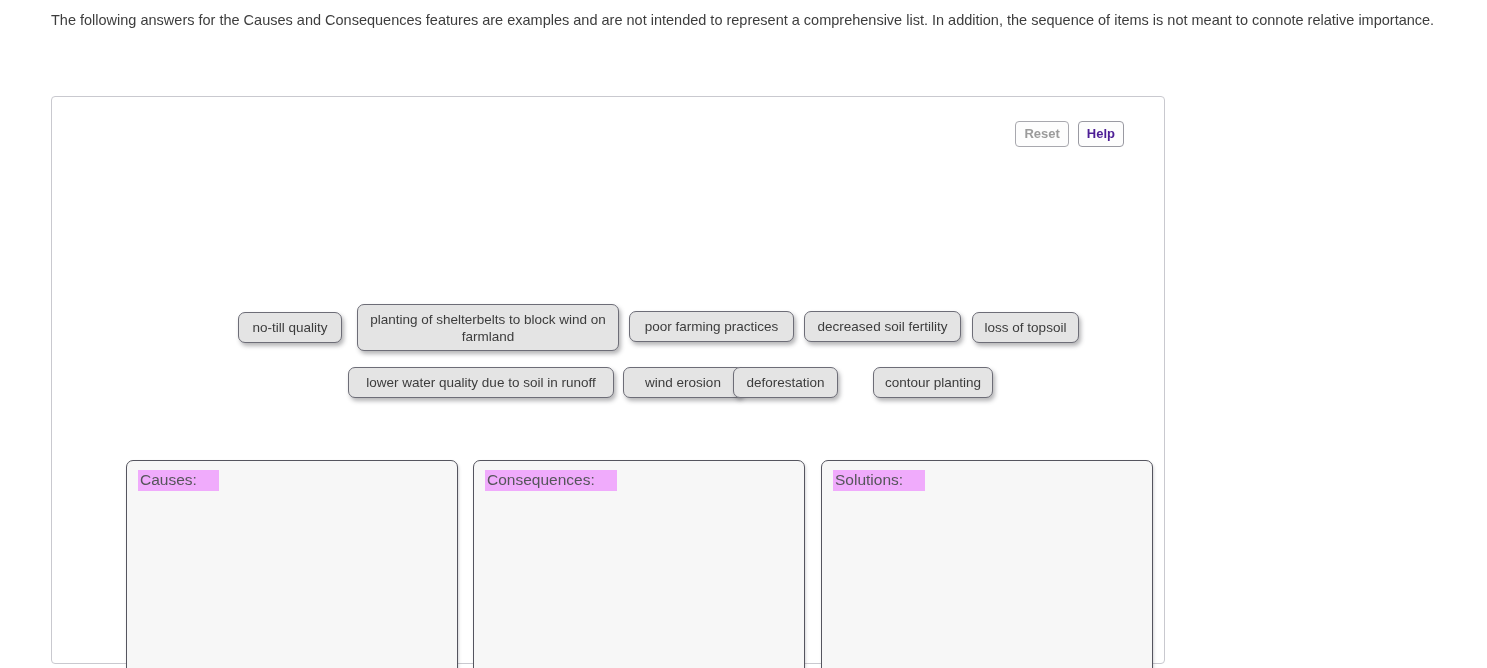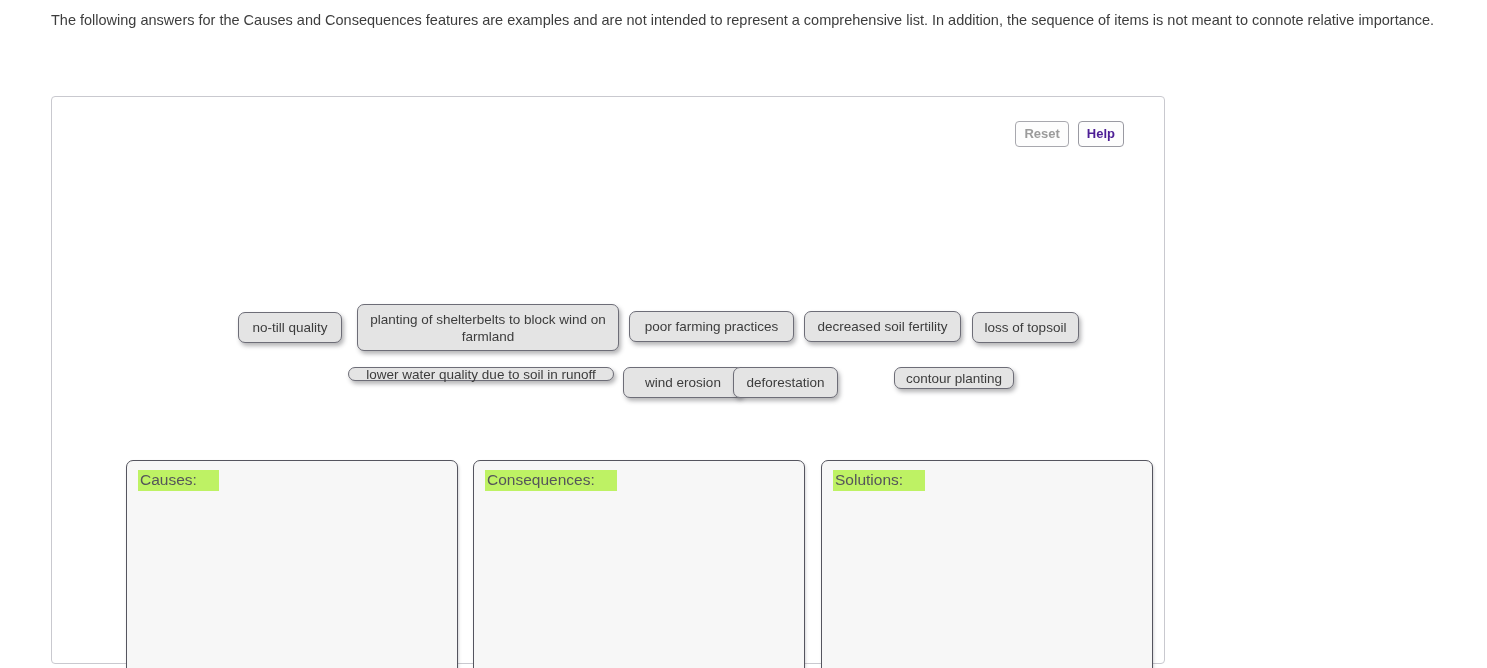--- a/index.html
+++ b/index.html
@@ -114,21 +114,21 @@
     border-radius: 7px;
     background: #f7f7f7;
     box-shadow: 1px 2px 3px rgba(70, 70, 78, 0.22);
   }
   .bin-label {
     position: absolute;
     left: 11px;
     top: 9px;
     font-size: 15.5px;
     color: #55555a;
-    background: #bef264;
+    background: #f0abfc;
     padding: 1px 22px 2px 2px;
     white-space: nowrap;
   }
   .bin-dropzone {
     position: absolute;
     left: 1px;
     right: 1px;
     top: 34px;
     bottom: 1px;
   }
@@ -146,24 +146,24 @@
     <button class="tool-button is-disabled">Reset</button>
     <button class="tool-button">Help</button>
   </div>
 
   <div class="tile-area" id="tile-area">
       <div class="tile" style="left: 186px; top: 215px; width: 104px; height: 31px;">no-till quality</div>
       <div class="tile" style="left: 305px; top: 207px; width: 262px; height: 47px;">planting of shelterbelts to block wind on farmland</div>
       <div class="tile" style="left: 577px; top: 214px; width: 165px; height: 31px;">poor farming practices</div>
       <div class="tile" style="left: 752px; top: 214px; width: 157px; height: 31px;">decreased soil fertility</div>
       <div class="tile" style="left: 920px; top: 215px; width: 107px; height: 31px;">loss of topsoil</div>
-      <div class="tile" style="left: 296px; top: 270px; width: 266px; height: 14px;">lower water quality due to soil in runoff</div>
+      <div class="tile" style="left: 296px; top: 270px; width: 266px; height: 31px;">lower water quality due to soil in runoff</div>
       <div class="tile" style="left: 571px; top: 270px; width: 120px; height: 31px;">wind erosion</div>
       <div class="tile" style="left: 681px; top: 270px; width: 105px; height: 31px;">deforestation</div>
-      <div class="tile" style="left: 842px; top: 270px; width: 120px; height: 22px;">contour planting</div>
+      <div class="tile" style="left: 821px; top: 270px; width: 120px; height: 31px;">contour planting</div>
     </div>
 
   <div class="bins-area" id="bins-area">
       <div class="bin" style="left: 74px; top: 363px; width: 332px; height: 262px;">
         <div class="bin-label">Causes:</div>
         <div class="bin-dropzone"></div>
       </div>
       <div class="bin" style="left: 421px; top: 363px; width: 332px; height: 262px;">
         <div class="bin-label">Consequences:</div>
         <div class="bin-dropzone"></div>

